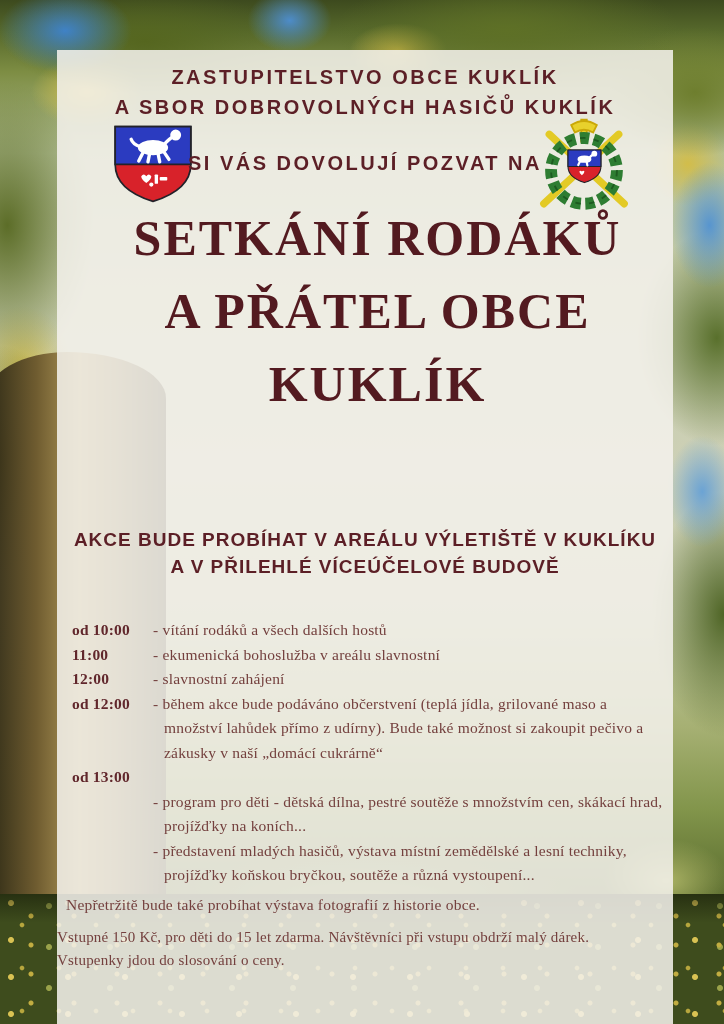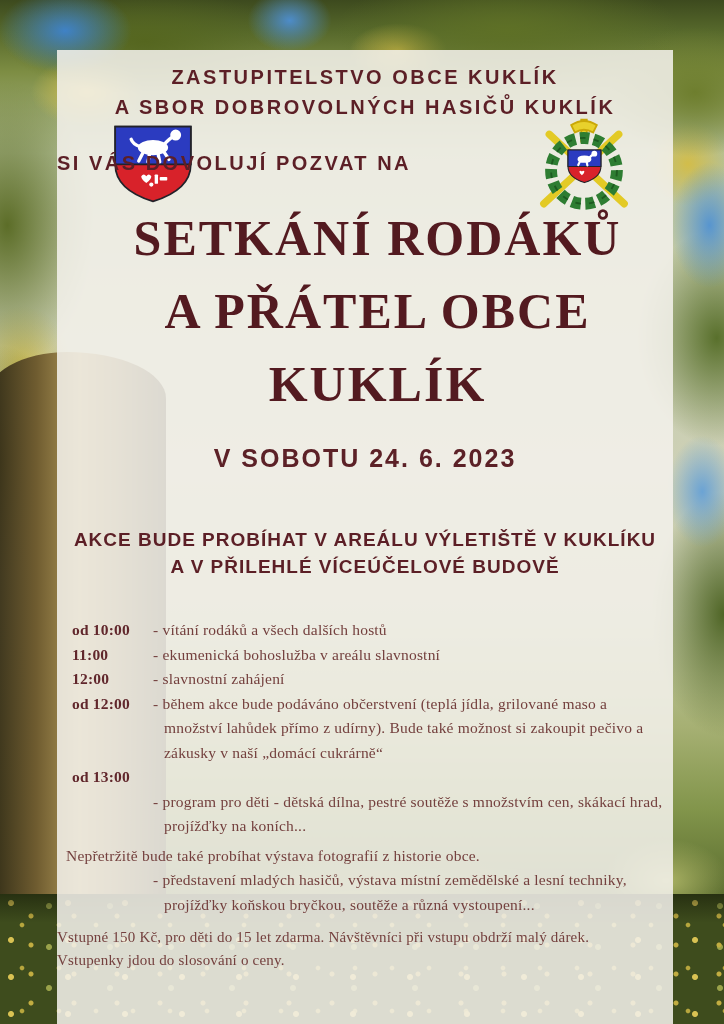--- a/index.html
+++ b/index.html
@@ -58,21 +58,21 @@
   .panel{
     position:absolute;left:57px;top:50px;width:616px;height:988px;
     background:rgba(243,241,235,0.87);
   }
   .hdr{
     position:absolute;top:12px;left:0;right:0;text-align:center;
     font-family:"Liberation Sans",sans-serif;font-weight:700;
     font-size:20px;line-height:30px;letter-spacing:2.5px;color:#5c1f26;
   }
   .invite{
-    position:absolute;top:102px;left:0;right:0;text-align:left;
+    position:absolute;top:102px;left:0;right:0;text-align:center;
     font-family:"Liberation Sans",sans-serif;font-weight:700;
     font-size:20px;letter-spacing:2.5px;color:#5c1f26;
   }
   .emblem-left{position:absolute;left:54px;top:74px;width:84px;height:80px;}
   .emblem-right{position:absolute;left:472px;top:66px;width:110px;height:96px;}
   .title{
     position:absolute;top:152px;left:0;right:0;text-align:center;
     font-family:"Liberation Serif",serif;font-weight:700;
     font-size:50px;line-height:73px;letter-spacing:2px;color:#531a20;padding-left:25px;
   }
@@ -158,21 +158,20 @@
         <path d="M36 62 q3 -5 7 0 q4 -5 7 0 q0 5 -7 10 q-7 -5 -7 -10 z" fill="#ffffff"></path>
       </g>
     </svg>
 
     <div class="title">
       <div>SETKÁNÍ RODÁKŮ</div>
       <div>A PŘÁTEL OBCE</div>
       <div>KUKLÍK</div>
     </div>
 
-    <div class="date">V SOBOTU 24. 6. 2023</div>
 
     <div class="venue">
       <div>AKCE BUDE PROBÍHAT V AREÁLU VÝLETIŠTĚ V KUKLÍKU</div>
       <div>A V PŘILEHLÉ VÍCEÚČELOVÉ BUDOVĚ</div>
     </div>
 
     <div class="schedule">
       <div class="srow">
         <span class="stime">od 10:00</span>
         <span class="stext">- vítání rodáků a všech dalších hostů</span>
@@ -189,25 +188,25 @@
         <span class="stime">od 12:00</span>
         <span class="stext">- během akce bude podáváno občerstvení (teplá jídla, grilované maso a množství lahůdek přímo z udírny). Bude také možnost si zakoupit pečivo a zákusky v naší „domácí cukrárně“</span>
       </div>
       <div class="srow">
         <span class="stime">od 13:00</span>
       </div>
       <div class="srow">
         <span class="stime"></span>
         <span class="stext">- program pro děti - dětská dílna, pestré soutěže s množstvím cen, skákací hrad, projížďky na koních...</span>
       </div>
-      <div class="srow note">Nepřetržitě bude také probíhat výstava fotografií z historie obce.</div>
       <div class="srow">
         <span class="stime"></span>
         <span class="stext">- představení mladých hasičů, výstava místní zemědělské a lesní techniky, projížďky koňskou bryčkou, soutěže a různá vystoupení...</span>
       </div>
+      <div class="srow note">Nepřetržitě bude také probíhat výstava fotografií z historie obce.</div>
     </div>
 
     <div class="footer">
       <div>Vstupné 150 Kč, pro děti do 15 let zdarma. Návštěvníci při vstupu obdrží malý dárek.</div>
       <div>Vstupenky jdou do slosování o ceny.</div>
     </div>
 
   </div>
 </div>
 

